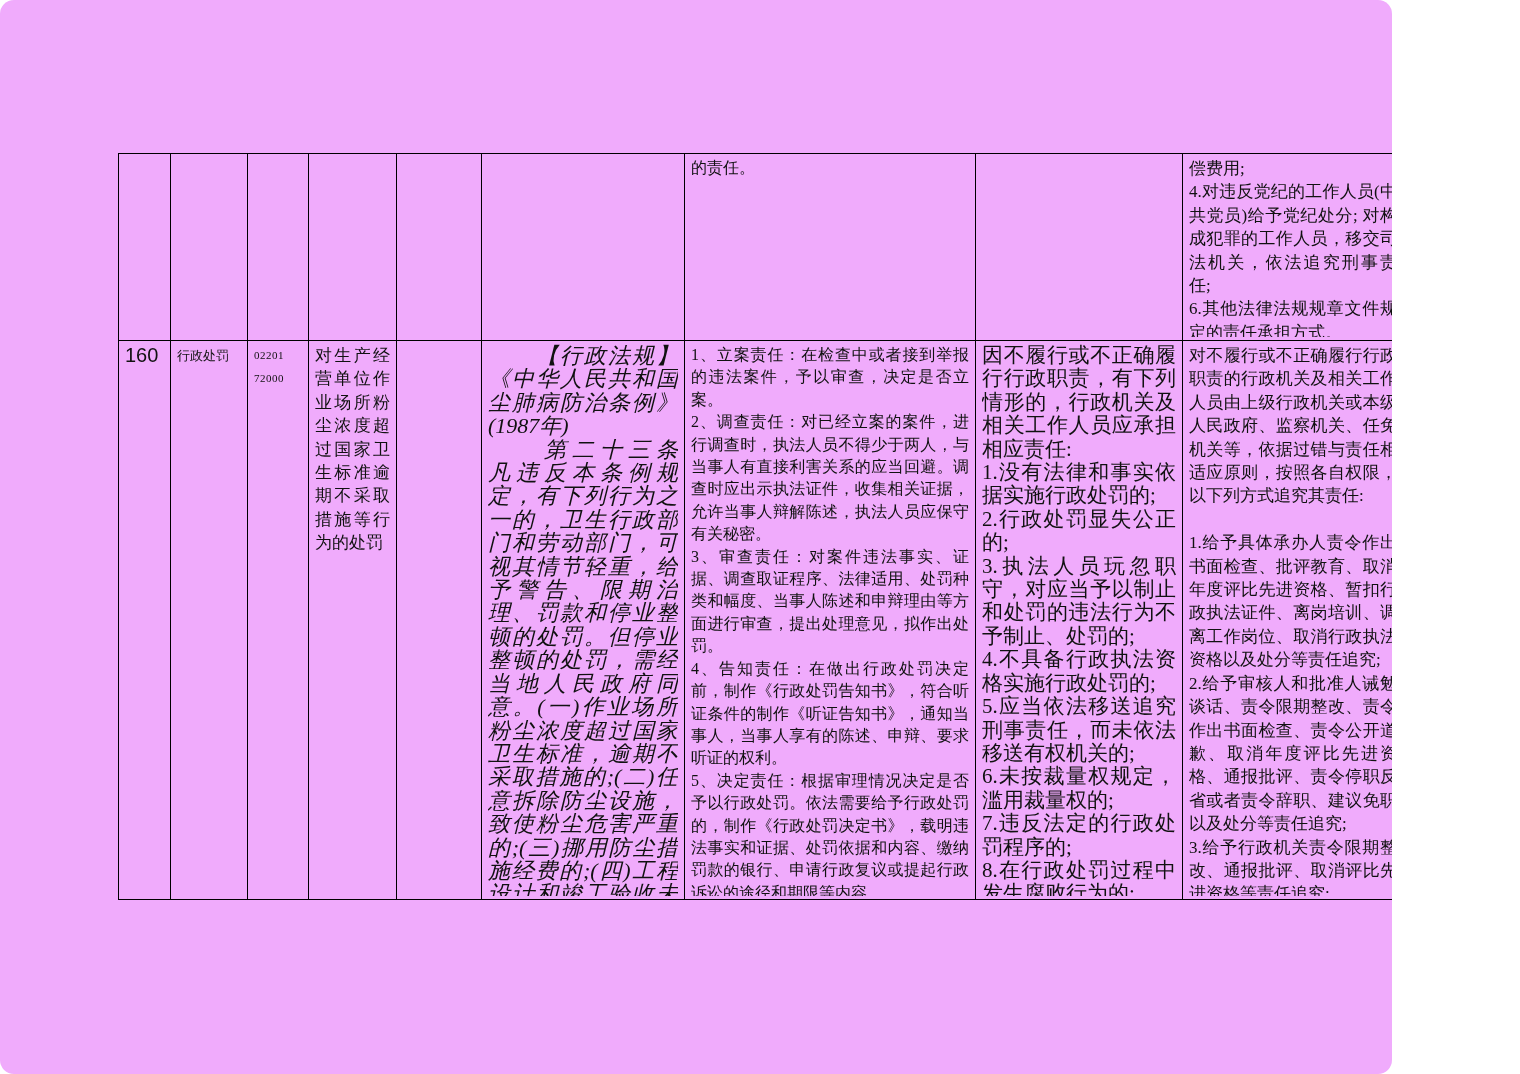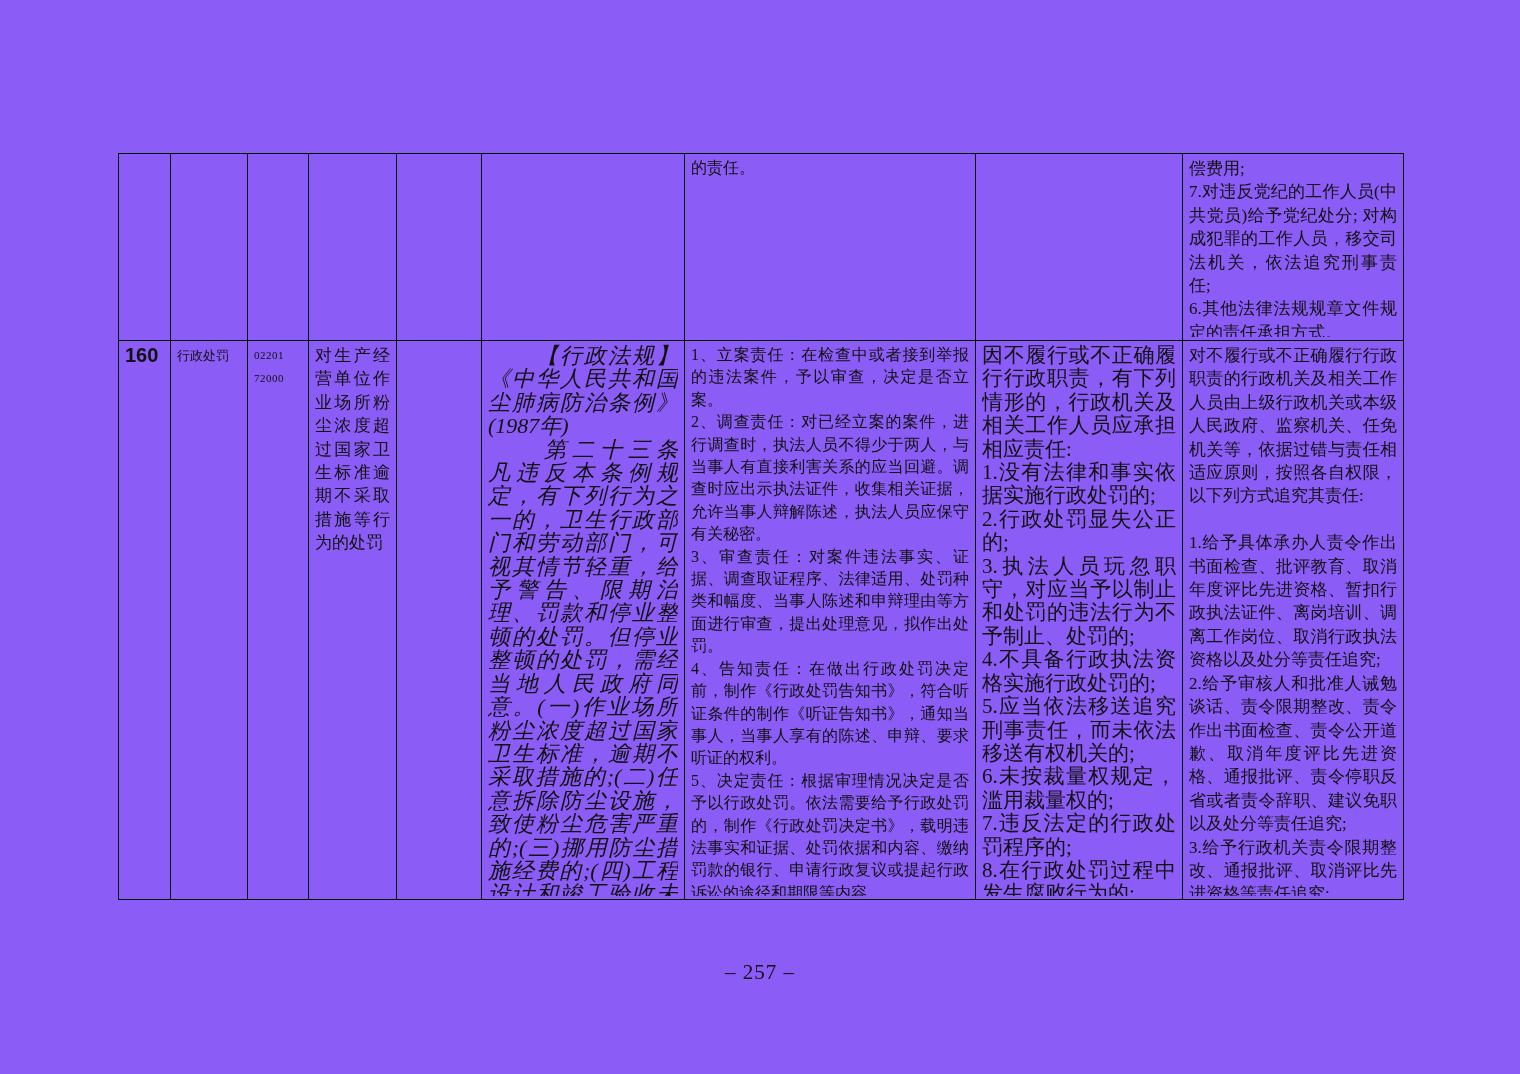--- a/index.html
+++ b/index.html
@@ -6,24 +6,25 @@
     margin: 0;
     padding: 0;
     background: #ffffff;
     width: 1520px;
     height: 1074px;
     font-family: "Liberation Serif", "DejaVu Serif", serif;
     color: #111111;
   }
   .sheet {
     position: relative;
-    width: 1520px;
+    width: 1392px;
     height: 1074px;
-    background: #8b5cf6;
+    background: #f0abfc;
     overflow: hidden;
+    border-radius: 14px;
   }
   table.grid {
     position: absolute;
     left: 118px;
     top: 153px;
     width: 1285px;
     border-collapse: collapse;
     table-layout: fixed;
   }
   table.grid td {
@@ -39,21 +40,20 @@
     word-break: break-all;
   }
   tr.r1 .ci { height: 180px; }
   tr.r2 .ci { height: 552px; }
 
   td.c-no {
     font-family: "Liberation Sans", "DejaVu Sans", sans-serif;
     font-size: 20px;
     text-align: center;
     padding-top: 5px;
-    font-weight: bold;
   }
   td.c-cat  { font-size: 13px; line-height: 23.4px; }
   td.c-code { font-size: 11px; line-height: 23.4px; text-align: center; letter-spacing: 0.5px; }
   td.c-name { font-size: 17px; line-height: 23.4px; }
   td.c-agency { font-size: 17px; }
   td.c-legal { font-size: 22px; line-height: 23.4px; font-style: italic; }
   td.c-steps { font-size: 16px; line-height: 22.4px; }
   td.c-liab  { font-size: 21px; line-height: 23.4px; }
   td.c-acct  { font-size: 17px; line-height: 23.4px; }
 
@@ -106,21 +106,21 @@
             <div class="ci"></div>
           </td>
         <td class="c-steps">
             <div class="ci">的责任。</div>
           </td>
         <td class="c-liab">
             <div class="ci"></div>
           </td>
         <td class="c-acct">
             <div class="ci">偿费用;
-7.对违反党纪的工作人员(中共党员)给予党纪处分; 对构成犯罪的工作人员，移交司法机关，依法追究刑事责任;
+4.对违反党纪的工作人员(中共党员)给予党纪处分; 对构成犯罪的工作人员，移交司法机关，依法追究刑事责任;
 6.其他法律法规规章文件规定的责任承担方式。</div>
           </td>
       </tr>
       <tr class="r2">
         <td class="c-no">
             <div class="ci">160</div>
           </td>
         <td class="c-cat">
             <div class="ci">行政处罚</div>
           </td>
@@ -162,15 +162,14 @@
             <div class="ci">对不履行或不正确履行行政职责的行政机关及相关工作人员由上级行政机关或本级人民政府、监察机关、任免机关等，依据过错与责任相适应原则，按照各自权限，以下列方式追究其责任:
 
 1.给予具体承办人责令作出书面检查、批评教育、取消年度评比先进资格、暂扣行政执法证件、离岗培训、调离工作岗位、取消行政执法资格以及处分等责任追究;
 2.给予审核人和批准人诫勉谈话、责令限期整改、责令作出书面检查、责令公开道歉、取消年度评比先进资格、通报批评、责令停职反省或者责令辞职、建议免职以及处分等责任追究;
 3.给予行政机关责令限期整改、通报批评、取消评比先进资格等责任追究;</div>
           </td>
       </tr>
     </tbody>
   </table>
 
-  <div class="footer">– 257 –</div>
 
 </div>
 
 </body></html>

